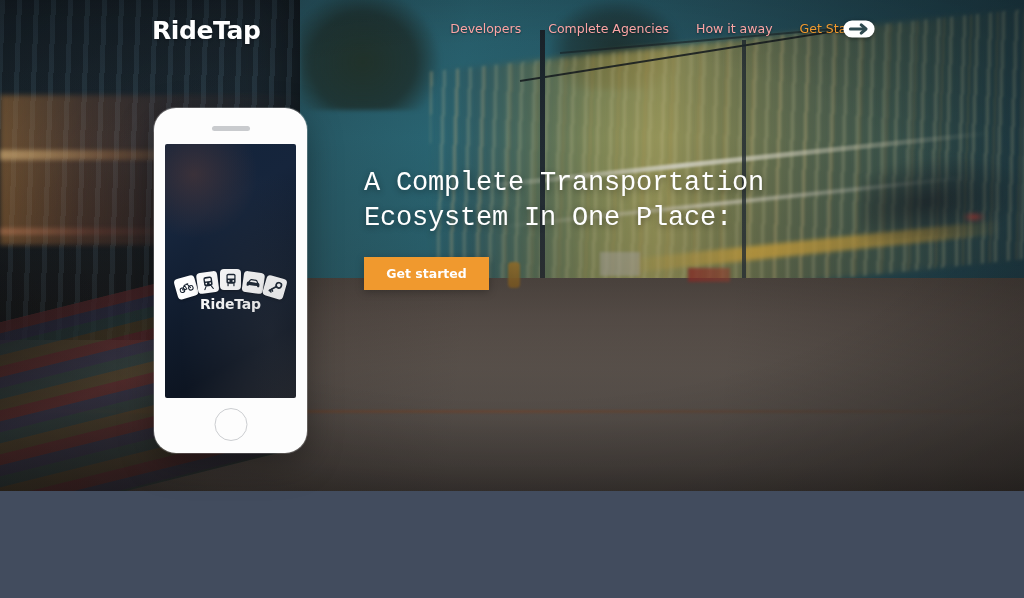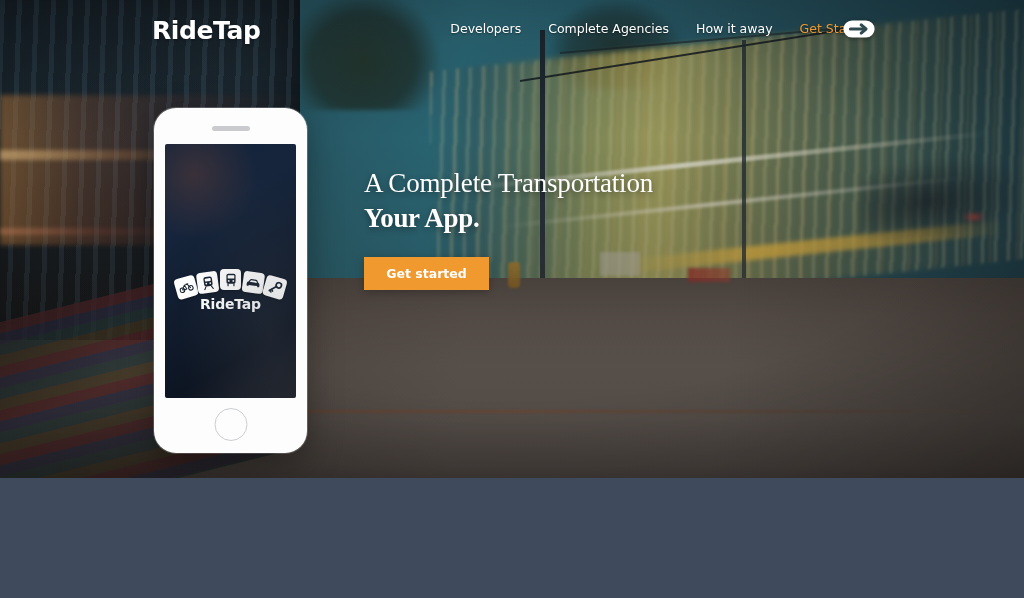--- a/index.html
+++ b/index.html
@@ -2,21 +2,21 @@
 <html><head>
 <meta charset="utf-8">
 <style>
   * { margin:0; padding:0; box-sizing:border-box; }
   html, body {
     width:1024px; height:598px;
     overflow:hidden;
     background:#3f4a5c;
     font-family:"Liberation Sans", sans-serif;
   }
-  .page { position:relative; width:1024px; height:478px; overflow:hidden; }
+  .page { position:relative; width:1024px; height:598px; overflow:hidden; }
 
   
   .hero {
     position:absolute; left:0; top:0; width:1024px; height:491px;
     overflow:hidden;
   }
   .hero-photo { position:absolute; inset:0; overflow:hidden; }
 
   
   .ph-sky {
@@ -204,21 +204,21 @@
     position:absolute; left:152px; top:16px;
     color:#fff; font-size:25px; letter-spacing:-.4px;
     font-weight:600; font-family:"DejaVu Sans", sans-serif;
     text-shadow:0 1px 3px rgba(0,0,0,.35);
   }
   .nav-links{
     position:absolute; right:152px; top:21px;
     display:flex; align-items:center; gap:27px;
   }
   .nav-link{
-    color:#ffffff; font-size:12.5px; text-decoration:none;
+    color:#fca5a5; font-size:12.5px; text-decoration:none;
     font-family:"DejaVu Sans", sans-serif;
     text-shadow:0 1px 2px rgba(0,0,0,.45);
     white-space:nowrap; cursor:pointer;
   }
   .nav-link.accent{ color:#f0992e; }
   .nav-icon{
     position:absolute; right:148px; top:19px;
     width:34px; height:20px; cursor:pointer;
   }
   .nav-icon svg{ display:block; filter:drop-shadow(0 1px 2px rgba(0,0,0,.4)); }
@@ -270,21 +270,21 @@
   .app-logo{
     position:absolute; left:0; top:152px; width:131px;
     text-align:center; color:#fff; font-size:14px; font-weight:600;
     letter-spacing:-.2px; font-family:"DejaVu Sans", sans-serif;
   }
 
   
   .hero-copy{ position:absolute; left:364px; top:166px; width:430px; z-index:35; }
   .headline{
     color:#ffffff; font-size:27px; line-height:1.28; font-weight:300;
-    font-family:Liberation Serif, serif; letter-spacing:-.2px;
+    font-family:Liberation Mono, monospace; letter-spacing:-.2px;
     text-shadow:0 2px 6px rgba(0,0,0,.40);
   }
   .headline .bold{ font-weight:700; display:block; letter-spacing:-.3px; }
   .subtext{
     margin-top:22px; color:#ffffff; font-size:12.5px; font-weight:600;
     font-family:"DejaVu Sans", sans-serif;
     text-shadow:0 1px 4px rgba(0,0,0,.45);
   }
   .cta{
     display:inline-block; margin-top:22px;
@@ -400,21 +400,21 @@
         </div>
       </div>
       <div class="app-logo">RideTap</div>
     </div>
     <div class="phone-home"></div>
   </div>
 
   <div class="hero-copy">
     <h1 class="headline">
       <span>A Complete Transportation</span><br>
-      <span class="bold">Your App.</span>
+      <span>Ecosystem In One Place:</span>
     </h1>
     <button class="cta">Get started</button>
   </div>
 
   <section class="sdk">
     
 
     
 
     

